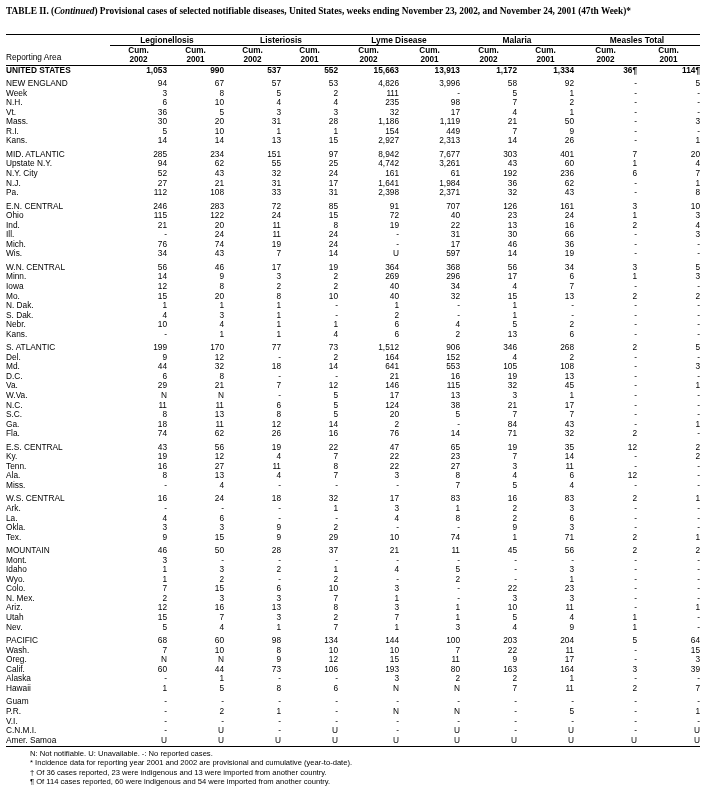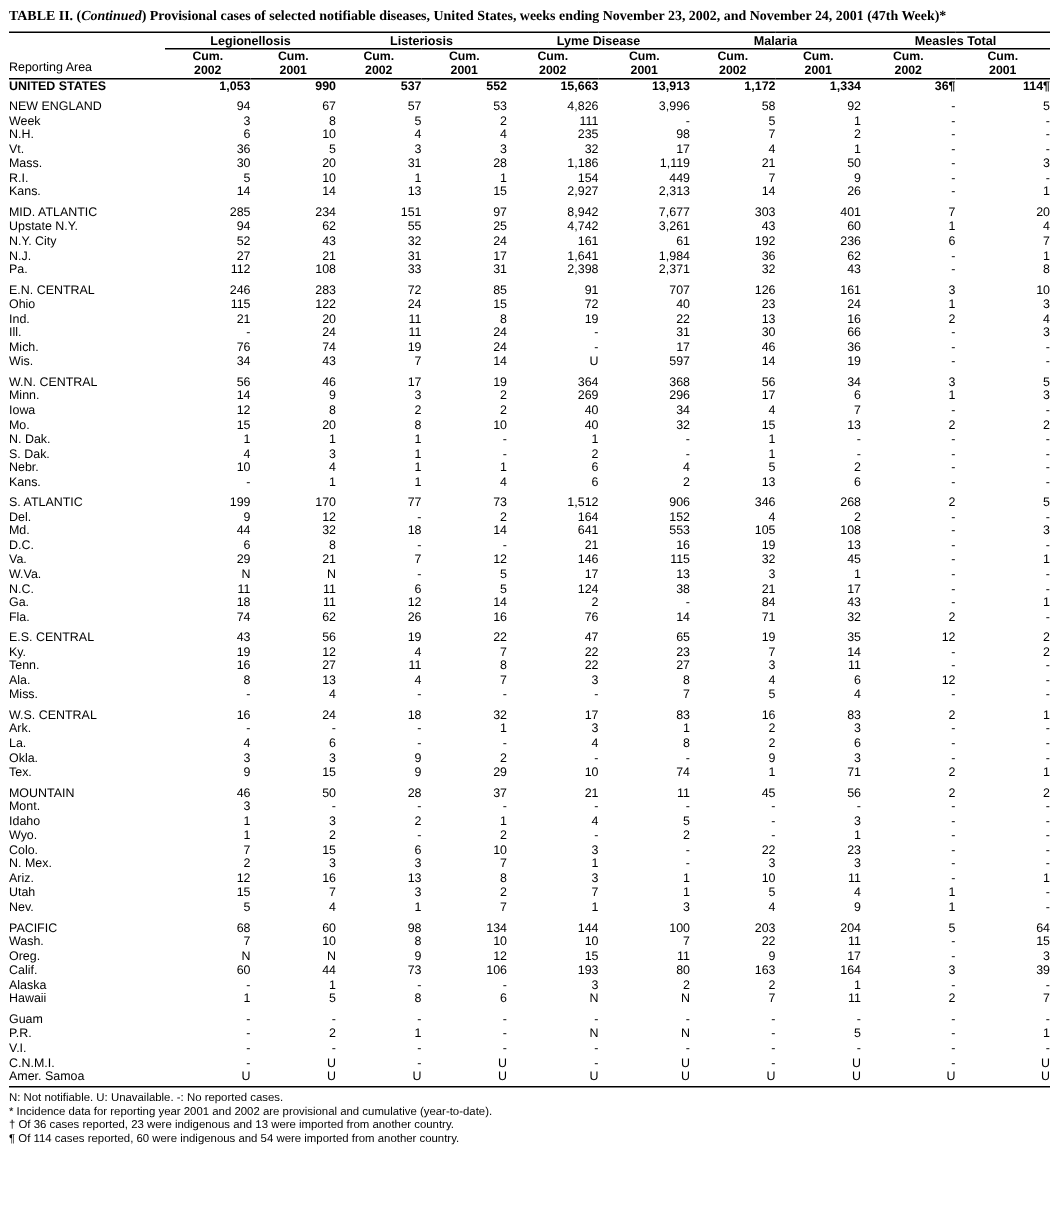--- a/index.html
+++ b/index.html
@@ -1,33 +1,33 @@
 <!DOCTYPE html>
 <html><head>
 <meta charset="utf-8">
 <style>
   html,body{margin:0;padding:0;background:#fff;}
   body{width:706px;height:809px;font-family:"Liberation Serif", serif;color:#000;}
   .page{width:706px;height:809px;position:relative;padding:0;box-sizing:border-box;}
   .title{font-size:9.3px;line-height:11.5px;margin:6px 6px 0 6px;font-family:"Liberation Serif", serif;}
   .title b{font-weight:bold;}
-  table.main{border-collapse:collapse;width:694px;margin:3px 6px 0 6px;font-size:8.3px;font-family:"Liberation Sans", sans-serif;}
+  table.main{border-collapse:collapse;width:694px;margin:16px 6px 0 6px;font-size:8.3px;font-family:"Liberation Sans", sans-serif;}
   table.main td,table.main th{padding:0;vertical-align:bottom;}
   .hdr-group{text-align:center;font-weight:bold;font-size:8.4px;padding-bottom:1px;}
   .hdr-sub{text-align:center;font-weight:bold;font-size:8.2px;line-height:9px;padding-bottom:1px;}
   .rule-top{border-top:1.1px solid #000;}
   .rule-bot{border-bottom:1.1px solid #000;}
   .area{text-align:left;padding-left:2px;white-space:nowrap;}
   .num{text-align:right;padding-right:7px;white-space:nowrap;}
   .grp-underline{border-bottom:0.7px solid #000;}
   tr.data td{height:9.55px;line-height:9.55px;font-size:8.3px;}
   tr.spacer td{height:4px;line-height:4px;font-size:1px;}
   .bold{font-weight:bold;}
   .foot{margin:2px 6px 0 6px;font-size:7.6px;line-height:9.2px;font-family:"Liberation Sans", sans-serif;}
-  .foot div{white-space:nowrap;}
+  .foot div{white-space:nowrap;margin-left:24px;}
 </style>
 </head>
 <body>
 
 <div class="page">
 
   <div class="title">
     <b><span>TABLE II. (</span><i>Continued</i><span>) Provisional cases of selected notifiable diseases, United States, weeks ending November 23, 2002, and November 24, 2001 (47th Week)*</span></b>
   </div>
 
@@ -523,20 +523,33 @@
           <td class="num">6</td>
           <td class="num">5</td>
           <td class="num">124</td>
           <td class="num">38</td>
           <td class="num">21</td>
           <td class="num">17</td>
           <td class="num">-</td>
           <td class="num">-</td>
         </tr>
         <tr class="data">
+          <td class="area">S.C.</td>
+          <td class="num">8</td>
+          <td class="num">13</td>
+          <td class="num">8</td>
+          <td class="num">5</td>
+          <td class="num">20</td>
+          <td class="num">5</td>
+          <td class="num">7</td>
+          <td class="num">7</td>
+          <td class="num">-</td>
+          <td class="num">-</td>
+        </tr>
+        <tr class="data">
           <td class="area">Ga.</td>
           <td class="num">18</td>
           <td class="num">11</td>
           <td class="num">12</td>
           <td class="num">14</td>
           <td class="num">2</td>
           <td class="num">-</td>
           <td class="num">84</td>
           <td class="num">43</td>
           <td class="num">-</td>

